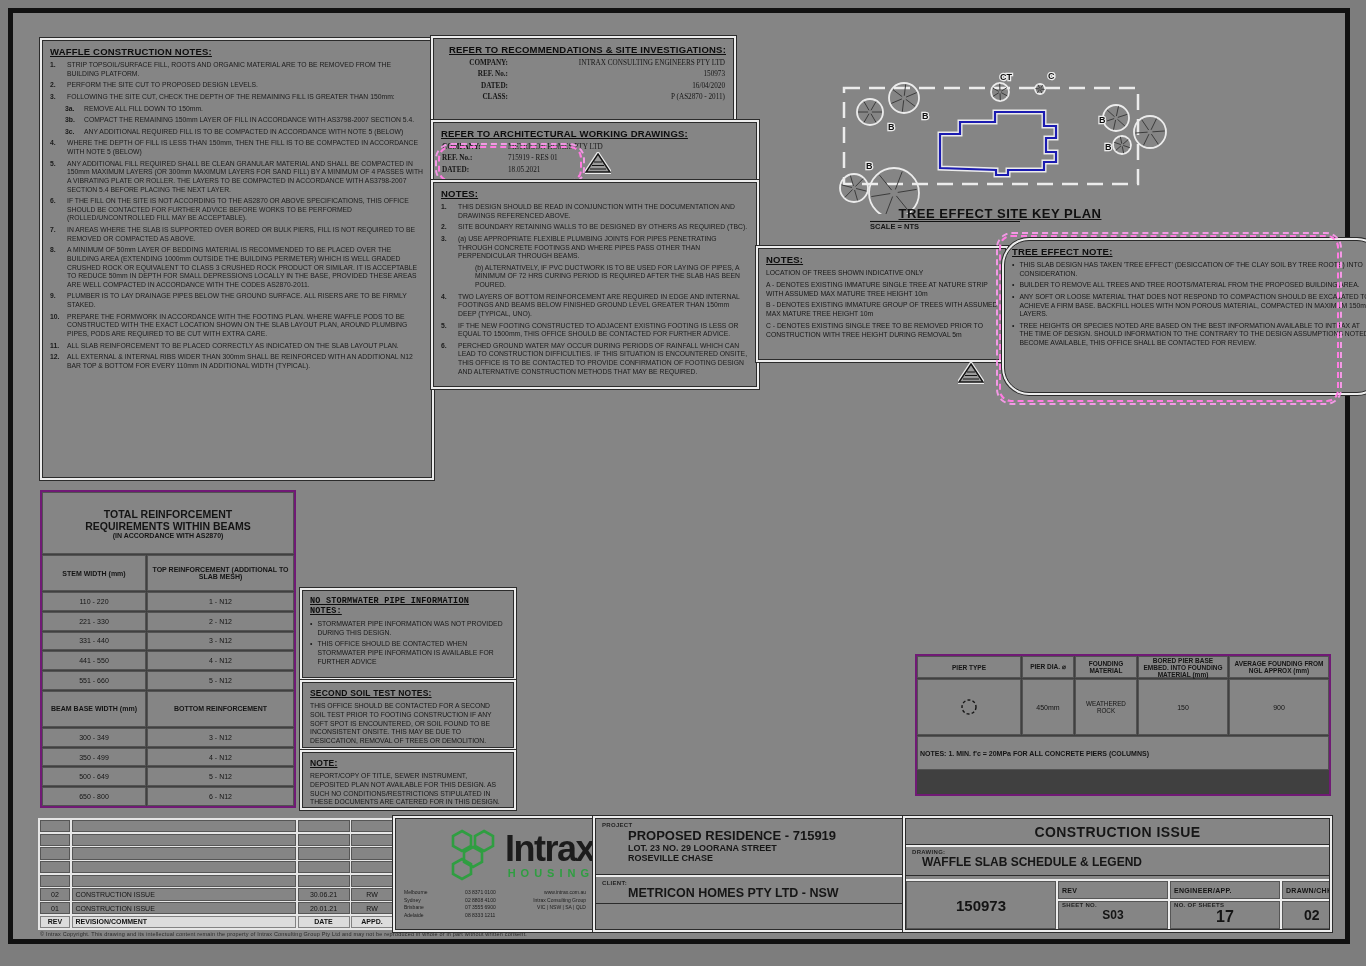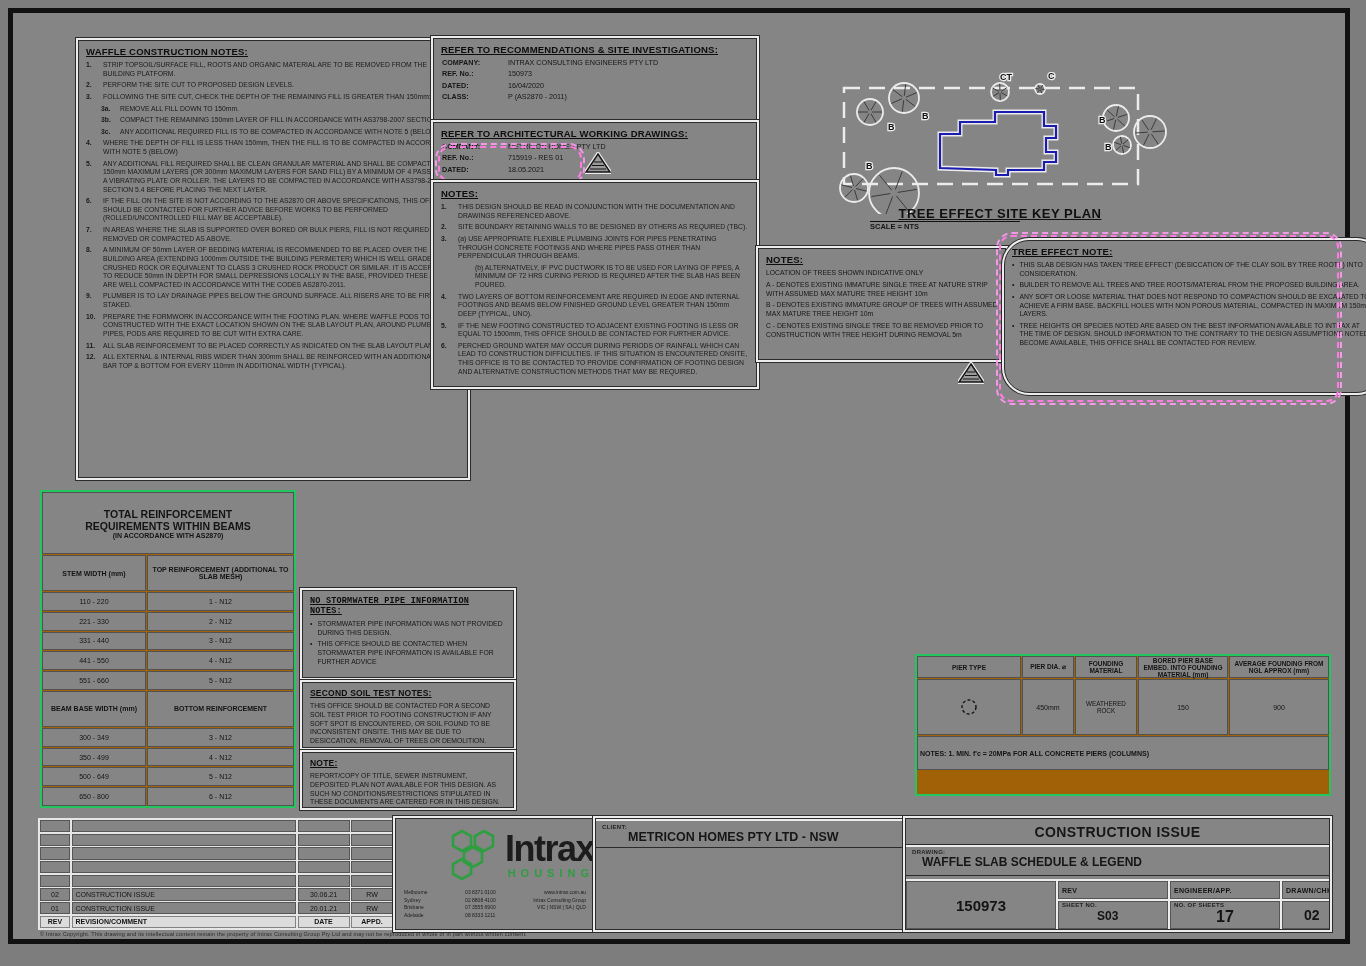--- a/index.html
+++ b/index.html
@@ -21,31 +21,31 @@
   .btitle{
     font-weight:bold;text-decoration:underline;color:#0d0d0d;
     font-size:9.5px;letter-spacing:.2px;margin:5px 7px 4px 7px;
   }
   .note-row{display:flex;gap:4px;padding:0 7px;margin-bottom:3px;font-size:6.8px;line-height:1.27;color:#1a1a1a;}
   .note-row .num{flex:none;width:13px;font-weight:bold;}
   .note-row.sub{padding-left:22px;}
   .note-row.sub .num{width:15px;}
   .bullet-row{display:flex;gap:5px;padding:0 7px;margin-bottom:3px;font-size:6.8px;line-height:1.27;}
   .bullet-row .b{flex:none;}
-  .fieldrow{display:flex;font-size:7.2px;margin:3px 8px;line-height:1.15;}
+  .fieldrow{display:flex;font-size:7.2px;margin:3px 8px;line-height:1.15;font-family:Liberation Serif, serif;}
   .fieldrow .flabel{flex:none;width:66px;font-weight:bold;}
   .fieldrow .fvalue{flex:1;}
   .plainbody{font-size:6.8px;line-height:1.3;padding:0 7px;margin-bottom:3px;}
 
   
   .cloud{position:absolute;border:2px dashed #ff7ce2;border-radius:12px;pointer-events:none;}
   .cloud::after{content:"";position:absolute;inset:-5px;border:2px dashed #ff9cf0;border-radius:16px;opacity:.9;}
 
   
-  .gtable{display:grid;background:#a16207;gap:1px;border:2px solid #22c55e;box-sizing:border-box;}
+  .gtable{display:grid;background:#404040;gap:1px;border:2px solid #701a75;box-sizing:border-box;}
   .gcell{background:#858585;display:flex;align-items:center;justify-content:center;text-align:center;
          color:#141414;padding:2px 3px;box-sizing:border-box;box-shadow:inset 0 0 0 1px rgba(40,40,40,.55);}
   .ghead{font-weight:bold;}
 
   
   #siteplan-title{position:absolute;left:840px;top:206px;width:320px;text-align:center;}
   #siteplan-title .t{font-size:13px;font-weight:bold;color:#101010;text-decoration:underline;letter-spacing:.5px;}
   #siteplan-title .s{font-size:7.5px;font-weight:bold;color:#161616;text-align:left;margin-left:30px;border-top:1.5px solid #111;width:150px;}
 
   
@@ -58,21 +58,21 @@
   .contacts{font-size:5px;line-height:1.5;color:#1d1d1d;white-space:pre-line;}
   .bigcell{display:flex;align-items:center;justify-content:center;font-weight:bold;color:#141414;}
   #copyright{position:absolute;left:40px;top:931px;font-size:5.5px;color:#2a2a2a;letter-spacing:.2px;}
   .halo{paint-order:stroke;stroke:#ececec;stroke-width:2.5px;}
 </style>
 </head>
 <body>
 
 <div class="frame"></div>
 
-<section class="box" style="left:42px;top:40px;width:390px;height:438px;margin-left:36px;">
+<section class="box" style="left:42px;top:40px;width:390px;height:438px;">
   <div class="btitle">WAFFLE CONSTRUCTION NOTES:</div>
   <div class="note-row">
       <span class="num">1.</span>
       <span>STRIP TOPSOIL/SURFACE FILL, ROOTS AND ORGANIC MATERIAL ARE TO BE REMOVED FROM THE BUILDING PLATFORM.</span>
     </div>
   <div class="note-row">
       <span class="num">2.</span>
       <span>PERFORM THE SITE CUT TO PROPOSED DESIGN LEVELS.</span>
     </div>
   <div class="note-row">
@@ -122,21 +122,21 @@
   <div class="note-row">
       <span class="num">11.</span>
       <span>ALL SLAB REINFORCEMENT TO BE PLACED CORRECTLY AS INDICATED ON THE SLAB LAYOUT PLAN.</span>
     </div>
   <div class="note-row">
       <span class="num">12.</span>
       <span>ALL EXTERNAL &amp; INTERNAL RIBS WIDER THAN 300mm SHALL BE REINFORCED WITH AN ADDITIONAL N12 BAR TOP &amp; BOTTOM FOR EVERY 110mm IN ADDITIONAL WIDTH (TYPICAL).</span>
     </div>
 </section>
 
-<section class="box" style="left:433px;top:38px;width:324px;height:84px;">
+<section class="box" style="left:433px;top:38px;width:301px;height:84px;text-align:right;">
   <div class="btitle">REFER TO RECOMMENDATIONS &amp; SITE INVESTIGATIONS:</div>
   <div class="fieldrow">
       <span class="flabel">COMPANY:</span>
       <span class="fvalue">INTRAX CONSULTING ENGINEERS PTY LTD</span>
     </div>
   <div class="fieldrow">
       <span class="flabel">REF. No.:</span>
       <span class="fvalue">150973</span>
     </div>
   <div class="fieldrow">
@@ -453,38 +453,44 @@
 02 8808 4100
 07 3555 6900
 08 8333 1211</div>
     <div class="contacts" style="text-align:right;">www.intrax.com.au
 Intrax Consulting Group
 VIC | NSW | SA | QLD</div>
   </div>
 </div>
 
 <div class="box" style="left:595px;top:818px;width:310px;height:112px;">
+  <div style="padding:3px 6px;height:56px;box-sizing:border-box;">
+    <div class="tb-label">PROJECT</div>
+    <div style="font-size:13px;font-weight:bold;margin-left:26px;">PROPOSED RESIDENCE - 715919</div>
+    <div style="font-size:9px;font-weight:bold;margin-left:26px;">LOT. 23 NO. 29 LOORANA STREET</div>
+    <div style="font-size:9px;font-weight:bold;margin-left:26px;">ROSEVILLE CHASE</div>
+  </div>
   <div style="border-top:2px solid #ececec;box-shadow:0 -1px 0 #2b2b2b, 0 1px 0 #2b2b2b;padding:3px 6px;">
     <div class="tb-label">CLIENT:</div>
     <div style="font-size:12.5px;font-weight:bold;margin-left:26px;">METRICON HOMES PTY LTD - NSW</div>
   </div>
 </div>
 
 <div class="box" style="left:905px;top:818px;width:425px;height:112px;">
   <div style="height:26px;display:flex;align-items:center;justify-content:center;font-size:14px;font-weight:bold;letter-spacing:.4px;">CONSTRUCTION ISSUE</div>
   <div style="border-top:2px solid #ececec;box-shadow:0 -1px 0 #2b2b2b, 0 1px 0 #2b2b2b;padding:2px 6px;height:30px;box-sizing:border-box;">
     <div class="tb-label">DRAWING:</div>
     <div style="font-size:12px;font-weight:bold;margin-left:10px;">WAFFLE SLAB SCHEDULE &amp; LEGEND</div>
   </div>
   <div style="position:absolute;left:0;bottom:0;width:100%;height:50px;display:grid;grid-template-columns:150px 110px 110px 1fr;grid-template-rows:18px 1fr;background:#ececec;gap:2px;border-top:2px solid #ececec;box-sizing:border-box;">
     <div class="rv bigcell" style="grid-row:1 / span 2;font-size:15px;justify-content:center;">150973</div>
     <div class="rv tb-label">ENGINEER/APP.</div>
     <div class="rv tb-label">DRAWN/CHKD</div>
     <div class="rv tb-label" style="grid-row:1;">REV</div>
-    <div class="rv" style="flex-direction:row;align-items:flex-start;justify-content:flex-start;padding-top:1px;">
+    <div class="rv" style="flex-direction:column;align-items:flex-start;justify-content:flex-start;padding-top:1px;">
       <span class="tb-label">SHEET NO.</span>
       <span style="font-size:12px;font-weight:bold;align-self:center;">S03</span>
     </div>
     <div class="rv" style="flex-direction:column;align-items:flex-start;justify-content:flex-start;padding-top:1px;">
       <span class="tb-label">NO. OF SHEETS</span>
       <span style="font-size:16px;font-weight:bold;align-self:center;">17</span>
     </div>
     <div class="rv bigcell" style="font-size:14px;justify-content:center;">02</div>
   </div>
 </div>

